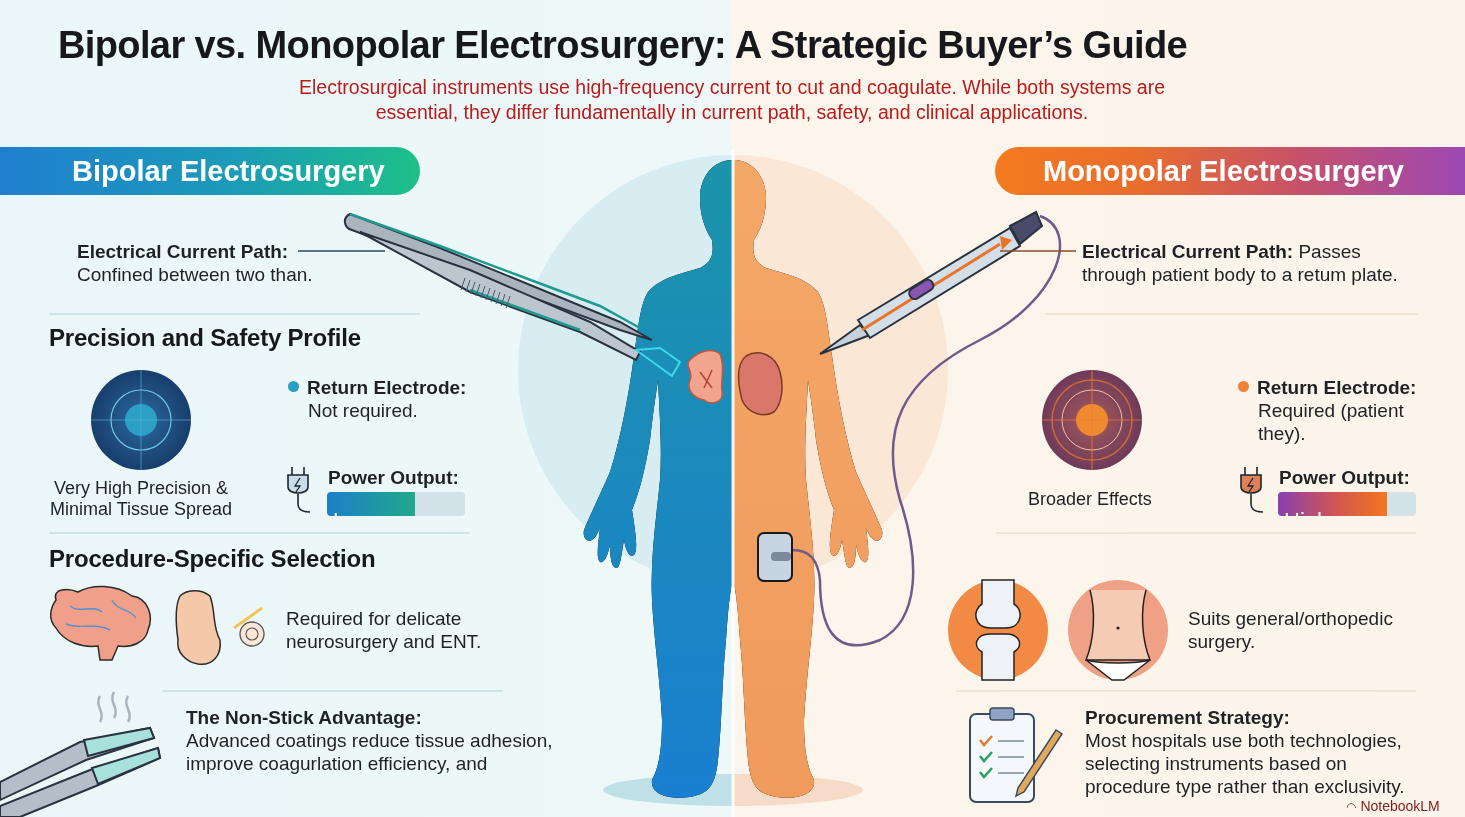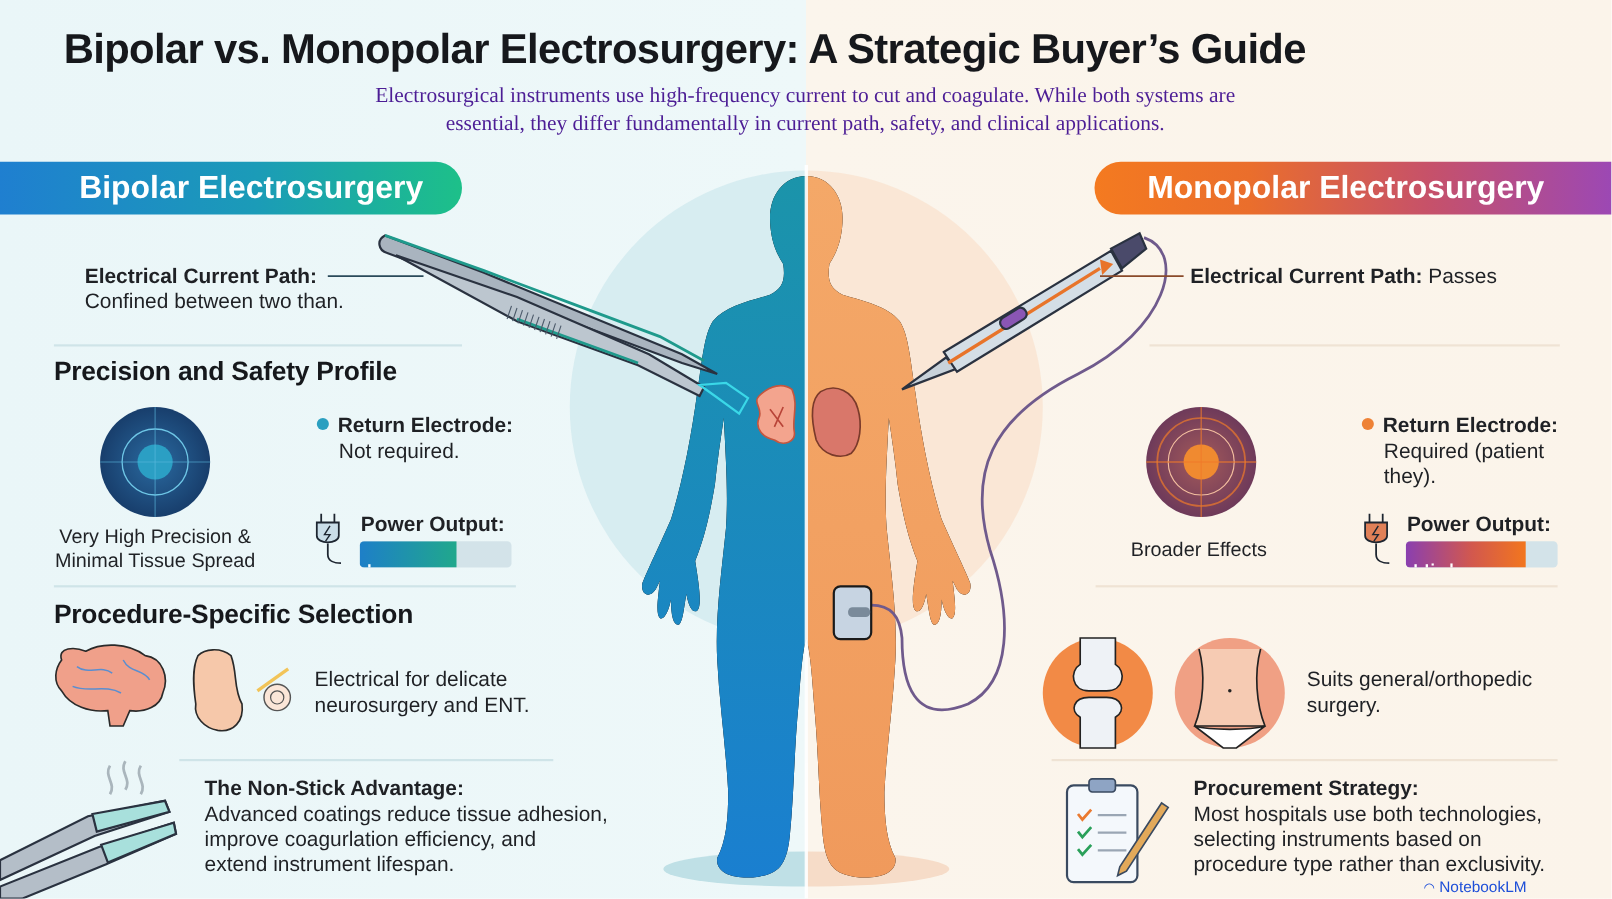--- a/index.html
+++ b/index.html
@@ -12,21 +12,21 @@
   }
   .abs { position: absolute; }
 
   
   .title {
     position: absolute; left: 0; top: 24px; width: 1245px; text-align: center;
     font-size: 38px; font-weight: 700; letter-spacing: -0.6px; color: #16181c;
   }
   .subtitle {
     position: absolute; left: 232px; top: 75px; width: 1000px; text-align: center;
-    font-size: 19.5px; line-height: 25px; color: #4c1d95; font-family: Liberation Serif, serif;
+    font-size: 19.5px; line-height: 25px; color: #b91c1c;
   }
 
   
   .banner {
     position: absolute; height: 48px; border-radius: 0 24px 24px 0;
     color: #fff; font-weight: 700; font-size: 29px; line-height: 48px;
   }
   .banner.left {
     left: 0; top: 147px; width: 420px; padding-left: 72px;
     background: linear-gradient(90deg, #1f7fd0 0%, #1b9bb8 55%, #1dc089 100%);
@@ -46,21 +46,21 @@
   
   .pbar {
     position: absolute; height: 24px; width: 138px; border-radius: 4px; overflow: hidden;
     background: #d3e3e9;
   }
   .pbar .fill { position: absolute; left: 0; top: 0; height: 100%; }
   .pbar .lbl { position: absolute; left: 6px; top: 16px; font-size: 22px; color: #fff; }
 
   .dot { display: inline-block; width: 11px; height: 11px; border-radius: 50%; margin-right: 8px; vertical-align: 2px; }
 
-  .watermark { position: absolute; left: 1294px; top: 798px; font-size: 14px; color: #1d4ed8; }
+  .watermark { position: absolute; left: 1346px; top: 798px; font-size: 14px; color: #7f1d1d; }
 </style>
 </head>
 <body>
 
 <div class="title">Bipolar vs. Monopolar Electrosurgery: A Strategic Buyer’s Guide</div>
 <div class="subtitle">
   <div>Electrosurgical instruments use high-frequency current to cut and coagulate. While both systems are</div>
   <div>essential, they differ fundamentally in current path, safety, and clinical applications.</div>
 </div>
 
@@ -247,36 +247,36 @@
 
 <div class="abs txt blabel" style="left:328px;top:466px">Power Output:</div>
 <div class="pbar" style="left:327px;top:492px">
   <div class="fill" style="width:64%;background:linear-gradient(90deg,#1e7fc8,#20a88c)"></div>
   <span class="lbl">Lower</span>
 </div>
 <div class="divider div-l" style="left:49px;top:532px;width:420px"></div>
 
 <div class="abs h2" style="left:49px;top:545px">Procedure-Specific Selection</div>
 <div class="abs txt" style="left:286px;top:607px">
-  <div>Electrical for delicate</div>
+  <div>Required for delicate</div>
   <div>neurosurgery and ENT.</div>
 </div>
 <div class="divider div-l" style="left:163px;top:690px;width:340px"></div>
 
 <div class="abs txt" style="left:186px;top:706px">
   <div class="blabel">The Non-Stick Advantage:</div>
   <div>Advanced coatings reduce tissue adhesion,</div>
   <div>improve coagurlation efficiency, and</div>
-  <div>extend instrument lifespan.</div>
 </div>
 
 <div class="banner right">Monopolar Electrosurgery</div>
 
 <div class="abs txt" style="left:1082px;top:240px">
   <div><span class="blabel">Electrical Current Path:</span><span> Passes</span></div>
+  <div>through patient body to a retum plate.</div>
 </div>
 <div class="divider div-r" style="left:1045px;top:313px;width:373px"></div>
 
 <div class="abs txt" style="left:1028px;top:488px;font-size:18px">Broader Effects</div>
 
 <div class="abs txt" style="left:1238px;top:376px">
   <div><span class="dot" style="background:#ee8236"></span><span class="blabel">Return Electrode:</span></div>
   <div style="padding-left:20px">Required (patient</div>
   <div style="padding-left:20px">they).</div>
 </div>

